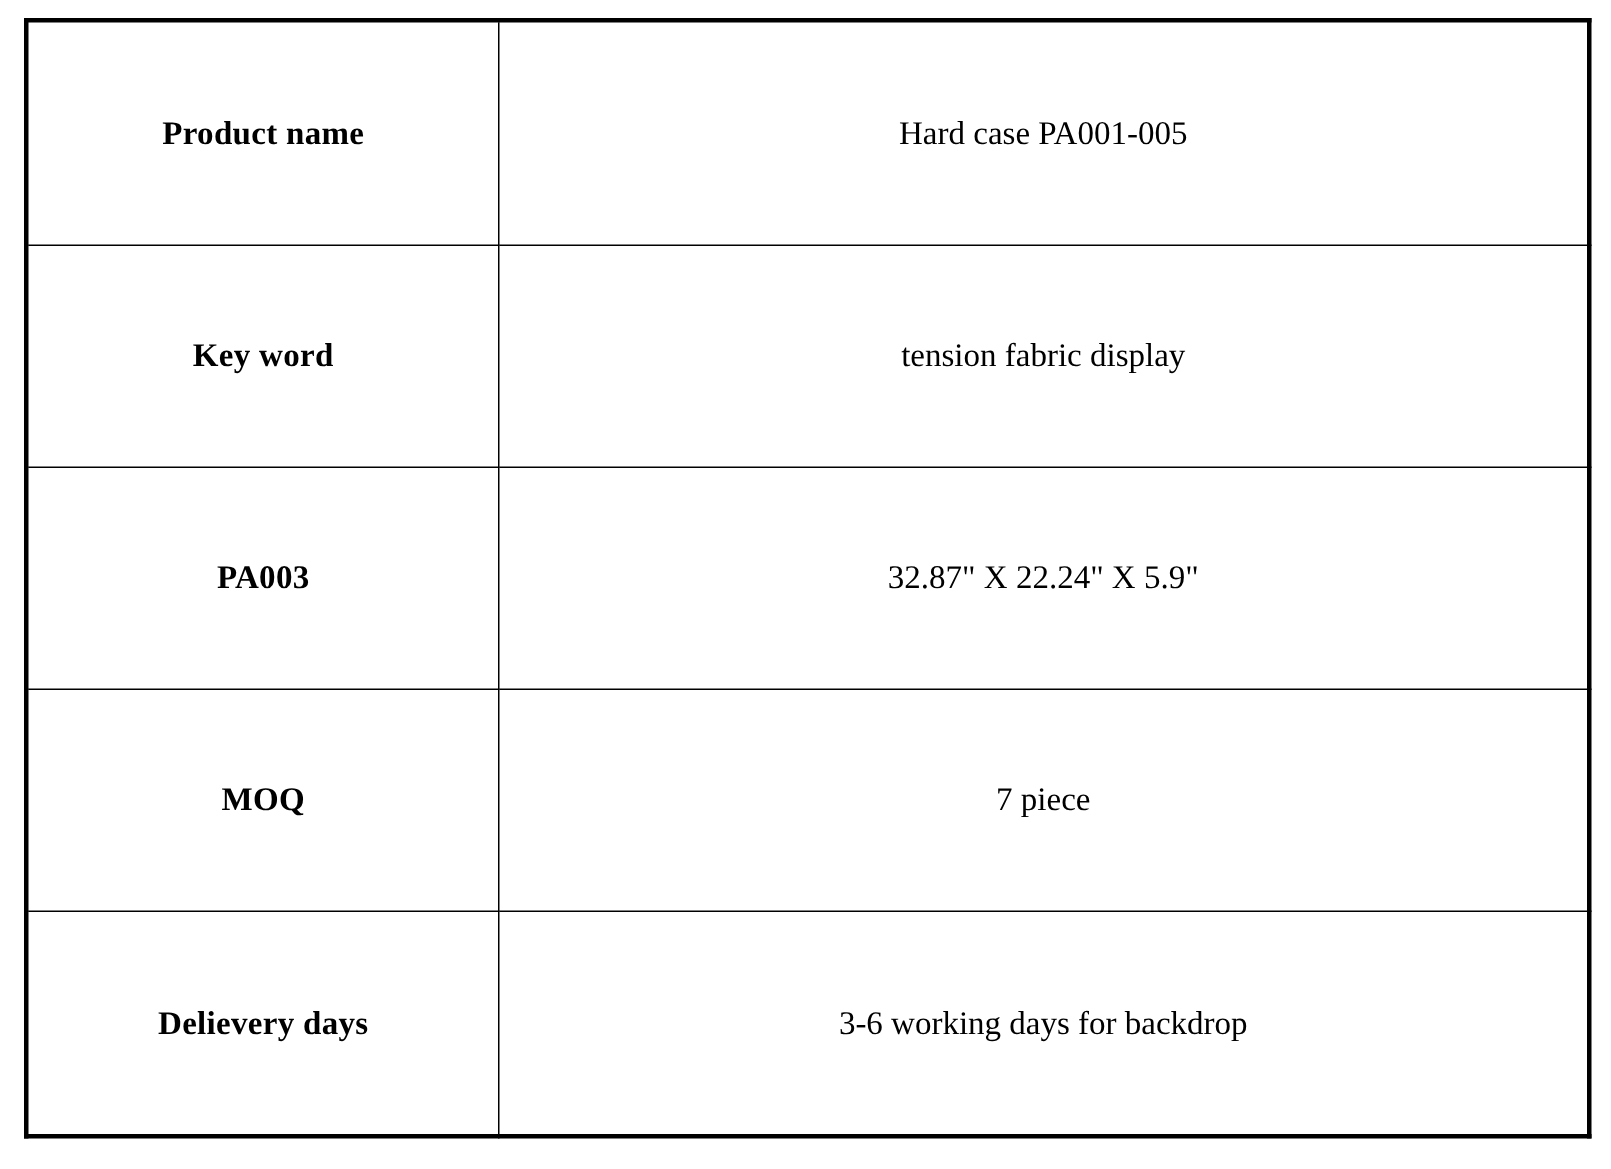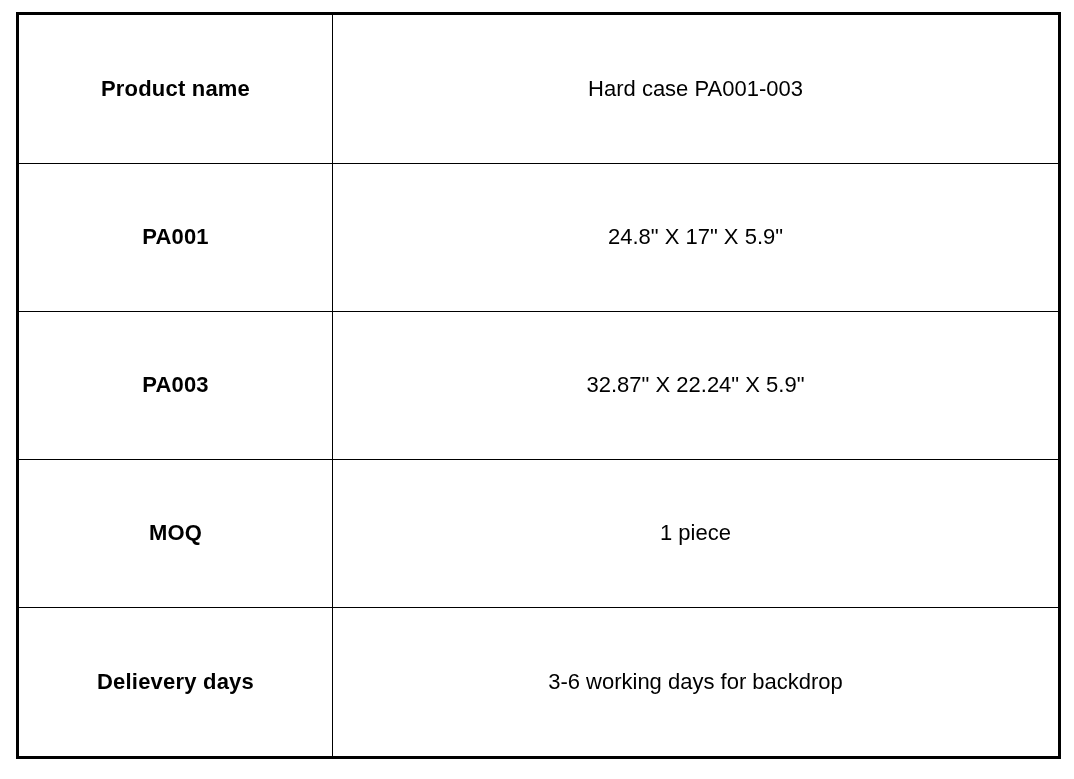--- a/index.html
+++ b/index.html
@@ -23,49 +23,50 @@
   }
   .spec-table td {
     border: 1px solid #000000;
     text-align: center;
     vertical-align: middle;
     height: 83px;
     padding: 0;
     font-size: 22px;
     line-height: 1.2;
     background: #ffffff;
+    font-family: Liberation Serif, serif;
   }
   .spec-table td.label-cell {
     width: 313px;
     font-weight: bold;
     letter-spacing: 0.2px;
   }
   .spec-table td.value-cell {
     font-weight: normal;
   }
 </style>
 </head>
 <body>
 
 <table class="spec-table">
   <tbody>
     <tr>
       <td class="label-cell">Product name</td>
-      <td class="value-cell">Hard case PA001-003</td>
+      <td class="value-cell">Hard case PA001-005</td>
     </tr>
     <tr>
-      <td class="label-cell">PA001</td>
-      <td class="value-cell">24.8" X 17" X 5.9"</td>
+      <td class="label-cell">Key word</td>
+      <td class="value-cell">tension fabric display</td>
     </tr>
     <tr>
       <td class="label-cell">PA003</td>
       <td class="value-cell">32.87" X 22.24" X 5.9"</td>
     </tr>
     <tr>
       <td class="label-cell">MOQ</td>
-      <td class="value-cell">1 piece</td>
+      <td class="value-cell">7 piece</td>
     </tr>
     <tr>
       <td class="label-cell">Delievery days</td>
       <td class="value-cell">3-6 working days for backdrop</td>
     </tr>
   </tbody>
 </table>
 
 </body></html>

